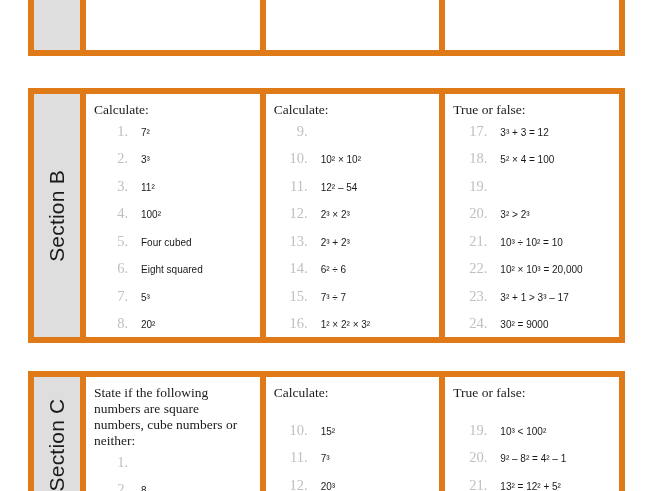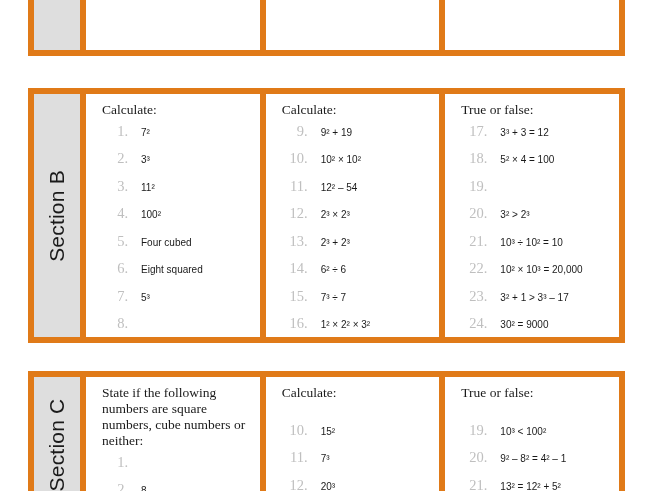--- a/index.html
+++ b/index.html
@@ -64,21 +64,21 @@
   }
   .col.divider {
     border-left: 6px solid #E07A18;
   }
 
   .col-heading {
     font-family: "Liberation Serif", serif;
     font-size: 13.5px;
     color: #1a1a1a;
     line-height: 1.18;
-    margin: 0 0 6px 8px;
+    margin: 0 0 6px 0;
     font-weight: 400;
   }
   .col-heading.spacer-under {
     margin-bottom: 22px;
   }
 
   .qlist {
     list-style: none;
     margin: 0;
     padding: 0;
@@ -173,30 +173,30 @@
         <li class="qrow">
           <span class="qnum">6.</span>
           <span class="qtext">Eight squared</span>
         </li>
         <li class="qrow">
           <span class="qnum">7.</span>
           <span class="qtext">5³</span>
         </li>
         <li class="qrow">
           <span class="qnum">8.</span>
+          <span class="qtext">20²</span>
         </li>
       </ul>
     </div>
 
     <div class="col divider">
       <p class="col-heading">Calculate:</p>
       <ul class="qlist">
         <li class="qrow">
           <span class="qnum">9.</span>
-          <span class="qtext">9² + 19</span>
         </li>
         <li class="qrow">
           <span class="qnum">10.</span>
           <span class="qtext">10² × 10²</span>
         </li>
         <li class="qrow">
           <span class="qnum">11.</span>
           <span class="qtext">12² – 54</span>
         </li>
         <li class="qrow">

